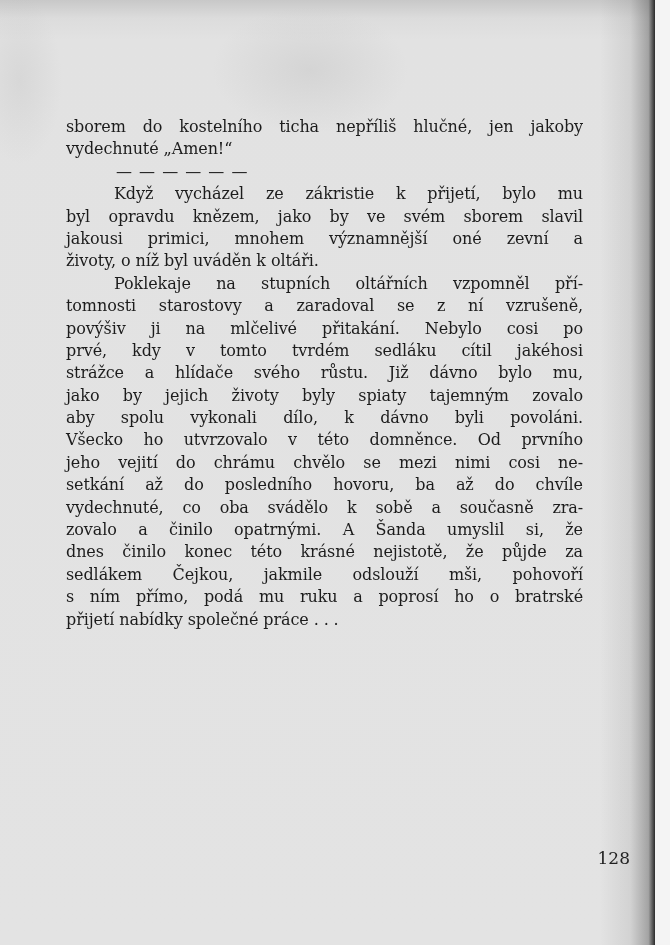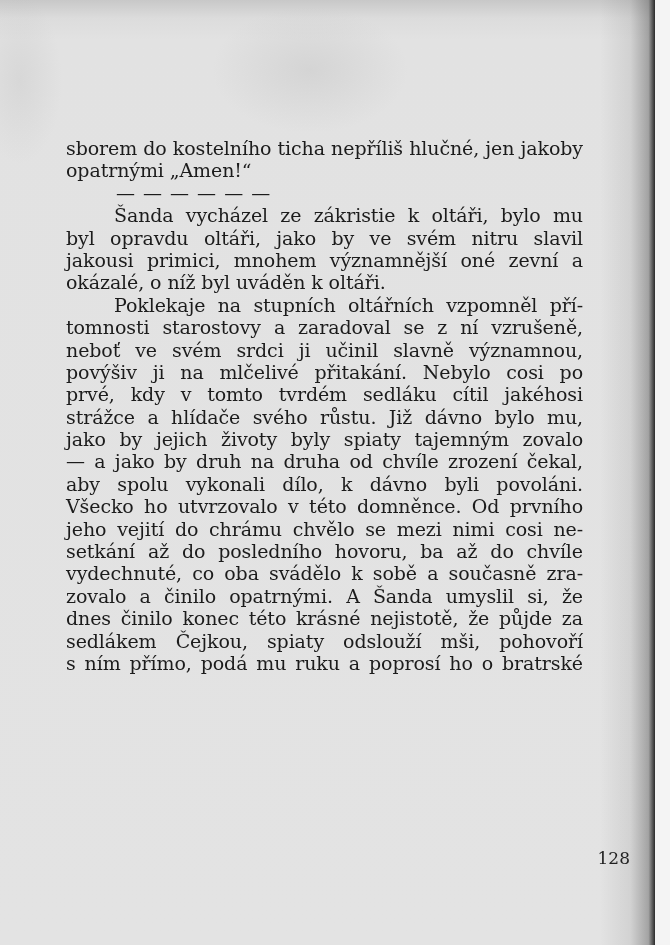--- a/index.html
+++ b/index.html
@@ -36,25 +36,24 @@
       width: 15px;
       height: 945px;
       background: #f4f4f4;
     }
     .text-block {
       position: absolute;
       left: 66px;
       top: 116px;
       width: 517px;
       font-family: "DejaVu Serif", "Liberation Serif", serif;
-      font-size: 19px;
+      font-size: 16px;
       line-height: 22.4px;
       color: #1c1c1c;
       letter-spacing: -0.1px;
-      margin-top: 21px;
     }
     .line {
       display: block;
       white-space: nowrap;
       height: 22.4px;
     }
     .line.justify {
       text-align: justify;
       text-align-last: justify;
     }
@@ -78,45 +77,44 @@
       color: #1c1c1c;
     }
   </style>
 </head>
 <body>
 
 <div class="page">
   <div class="text-block">
 
     <span class="line justify">sborem do kostelního ticha nepříliš hlučné, jen jakoby</span>
-    <span class="line">opatrnými „Amen!“</span>
+    <span class="line">vydechnuté „Amen!“</span>
 
     <span class="separator">— — — — — —</span>
 
-    <span class="line justify indent">Šanda vycházel ze zákristie k oltáři, bylo mu</span>
-    <span class="line justify">byl opravdu oltáři, jako by ve svém nitru slavil</span>
+    <span class="line justify indent">Když vycházel ze zákristie k přijetí, bylo mu</span>
+    <span class="line justify">byl opravdu knězem, jako by ve svém sborem slavil</span>
     <span class="line justify">jakousi primici, mnohem významnější oné zevní a</span>
-    <span class="line">okázalé, o níž byl uváděn k oltáři.</span>
+    <span class="line">životy, o níž byl uváděn k oltáři.</span>
 
     <span class="line justify indent">Poklekaje na stupních oltářních vzpomněl pří-</span>
     <span class="line justify">tomnosti starostovy a zaradoval se z ní vzrušeně,</span>
-    <span class="line justify">neboť ve svém srdci ji učinil slavně významnou,</span>
     <span class="line justify">povýšiv ji na mlčelivé přitakání. Nebylo cosi po</span>
     <span class="line justify">prvé, kdy v tomto tvrdém sedláku cítil jakéhosi</span>
     <span class="line justify">strážce a hlídače svého růstu. Již dávno bylo mu,</span>
     <span class="line justify">jako by jejich životy byly spiaty tajemným zovalo</span>
-    <span class="line justify">— a jako by druh na druha od chvíle zrození čekal,</span>
     <span class="line justify">aby spolu vykonali dílo, k dávno byli povoláni.</span>
     <span class="line justify">Všecko ho utvrzovalo v této domněnce. Od prvního</span>
     <span class="line justify">jeho vejití do chrámu chvělo se mezi nimi cosi ne-</span>
     <span class="line justify">setkání až do posledního hovoru, ba až do chvíle</span>
     <span class="line justify">vydechnuté, co oba svádělo k sobě a současně zra-</span>
     <span class="line justify">zovalo a činilo opatrnými. A Šanda umyslil si, že</span>
     <span class="line justify">dnes činilo konec této krásné nejistotě, že půjde za</span>
-    <span class="line justify">sedlákem Čejkou, spiaty odslouží mši, pohovoří</span>
+    <span class="line justify">sedlákem Čejkou, jakmile odslouží mši, pohovoří</span>
     <span class="line justify">s ním přímo, podá mu ruku a poprosí ho o bratrské</span>
+    <span class="line">přijetí nabídky společné práce . . .</span>
   </div>
 
   <div class="page-number">128</div>
 
   <div class="spine-shadow"></div>
 </div>
 <div class="edge-strip"></div>
 
 </body></html>

